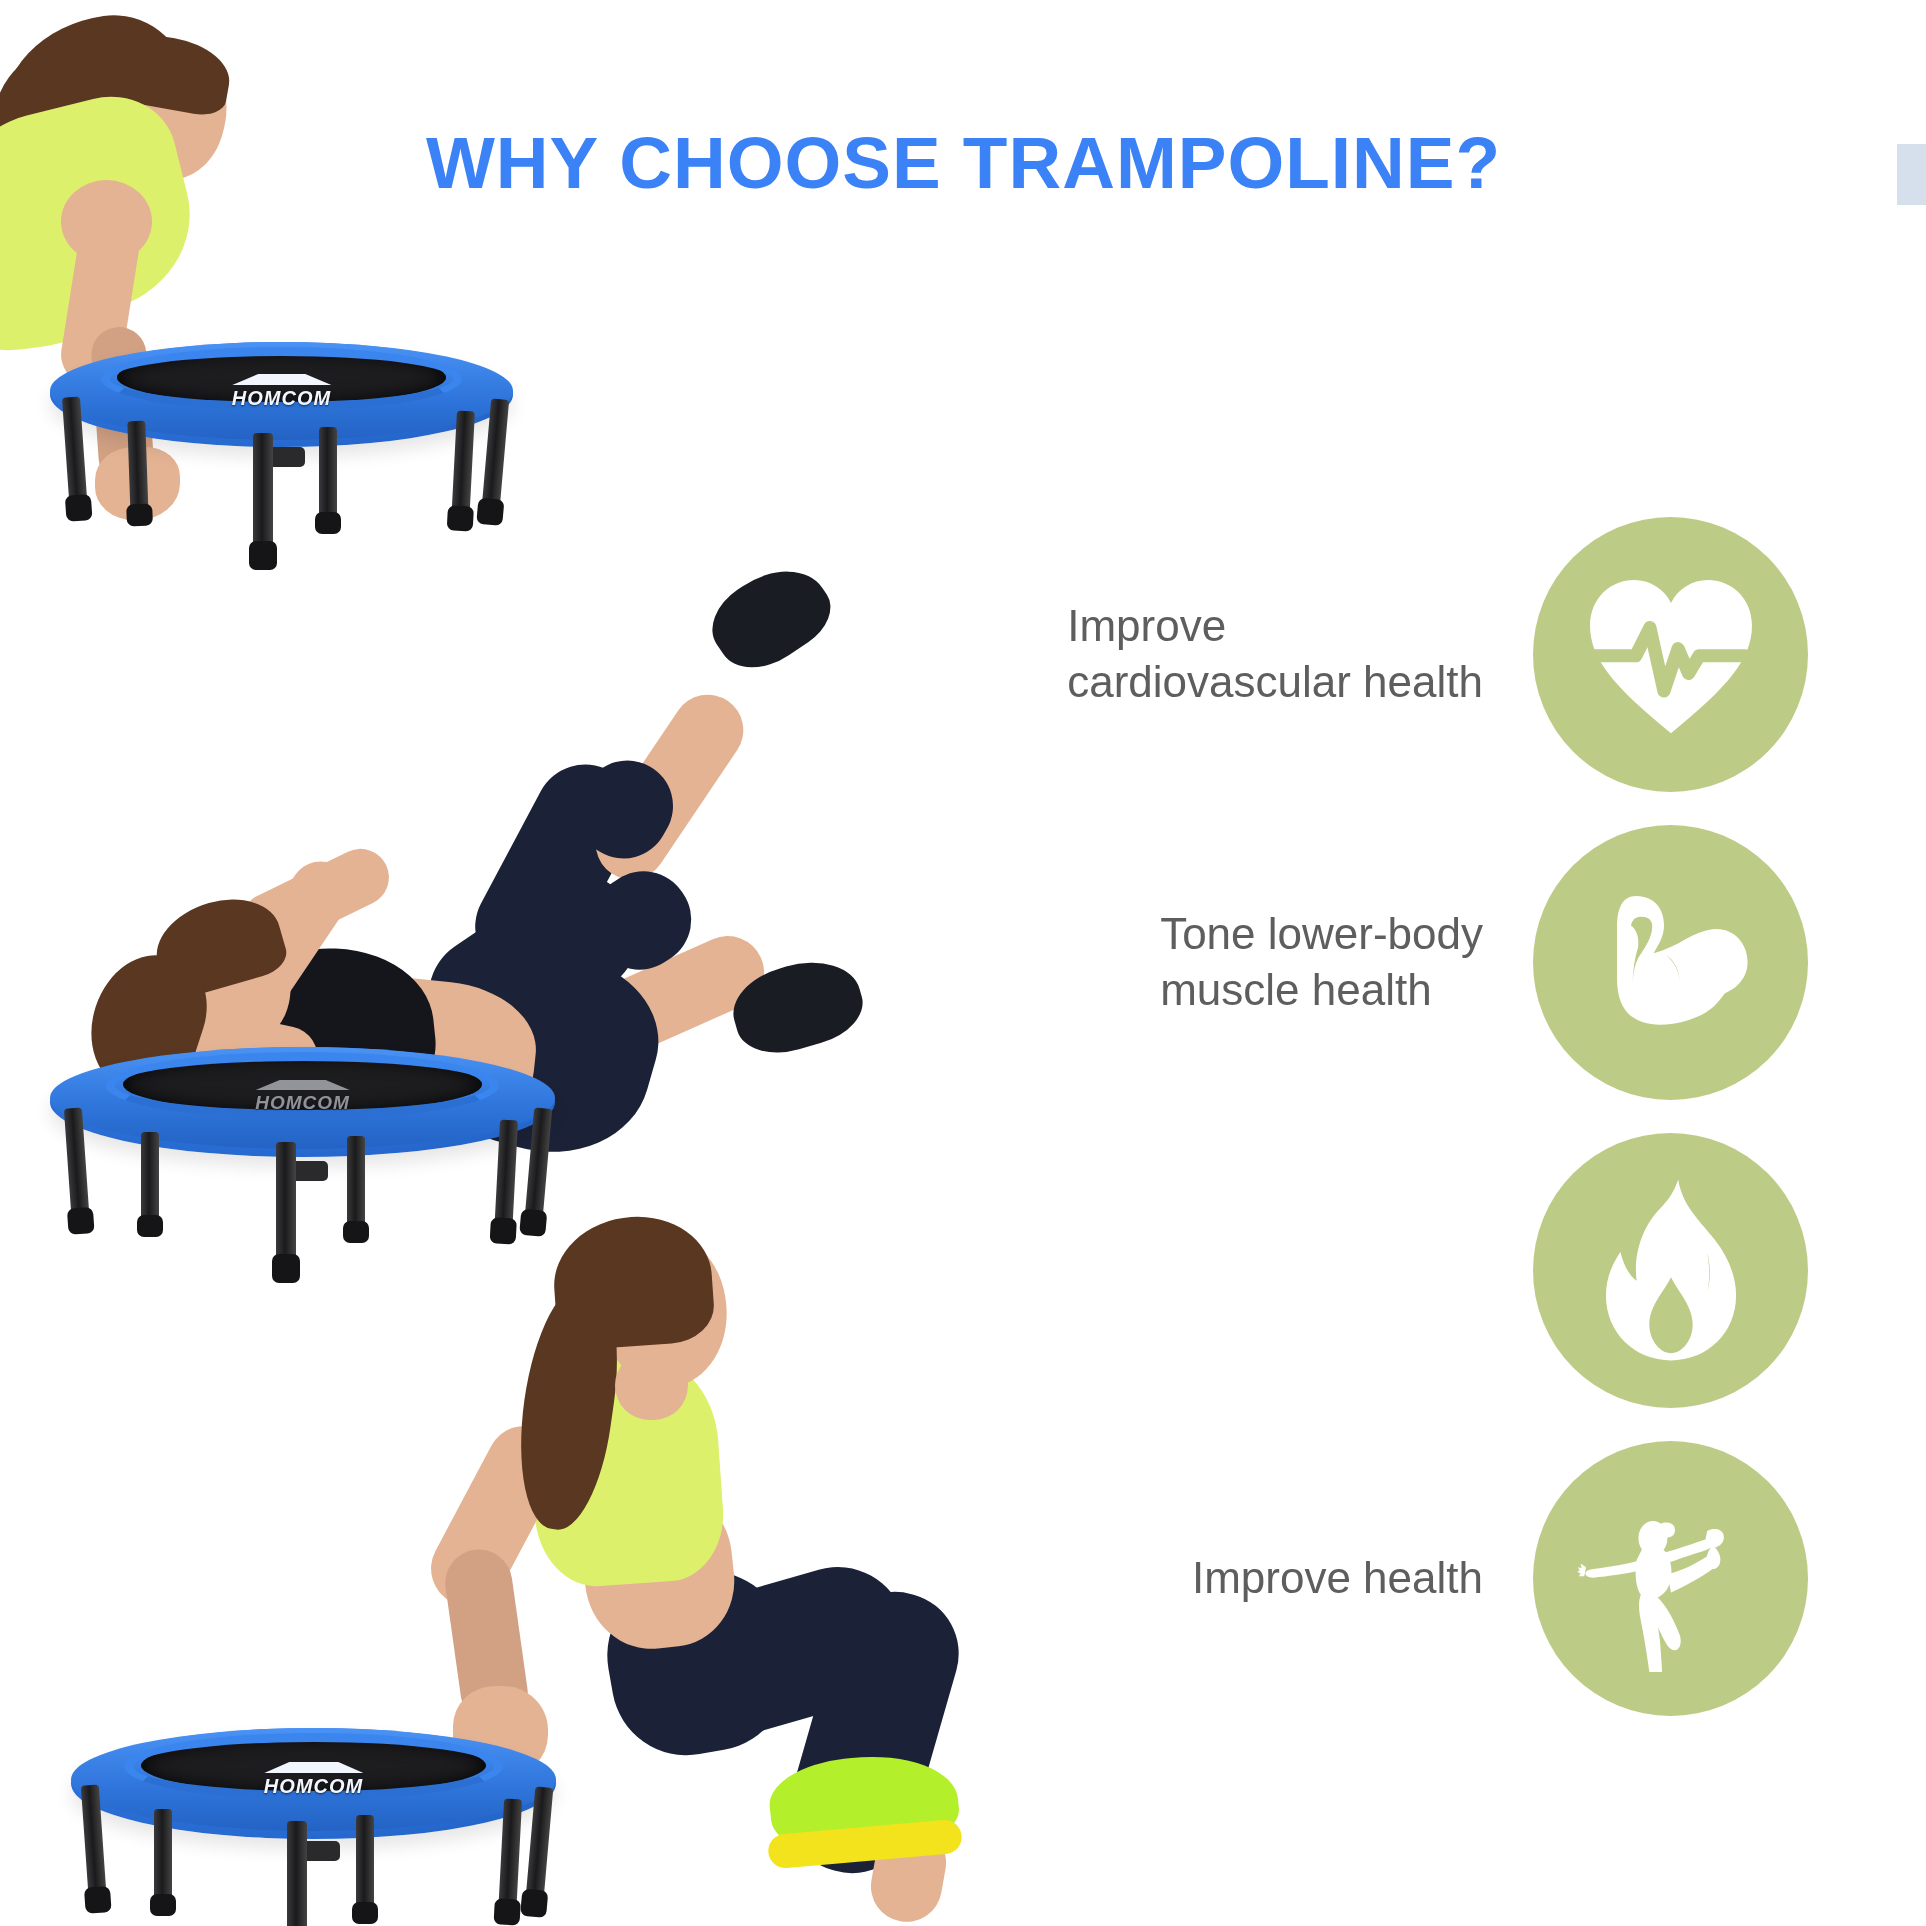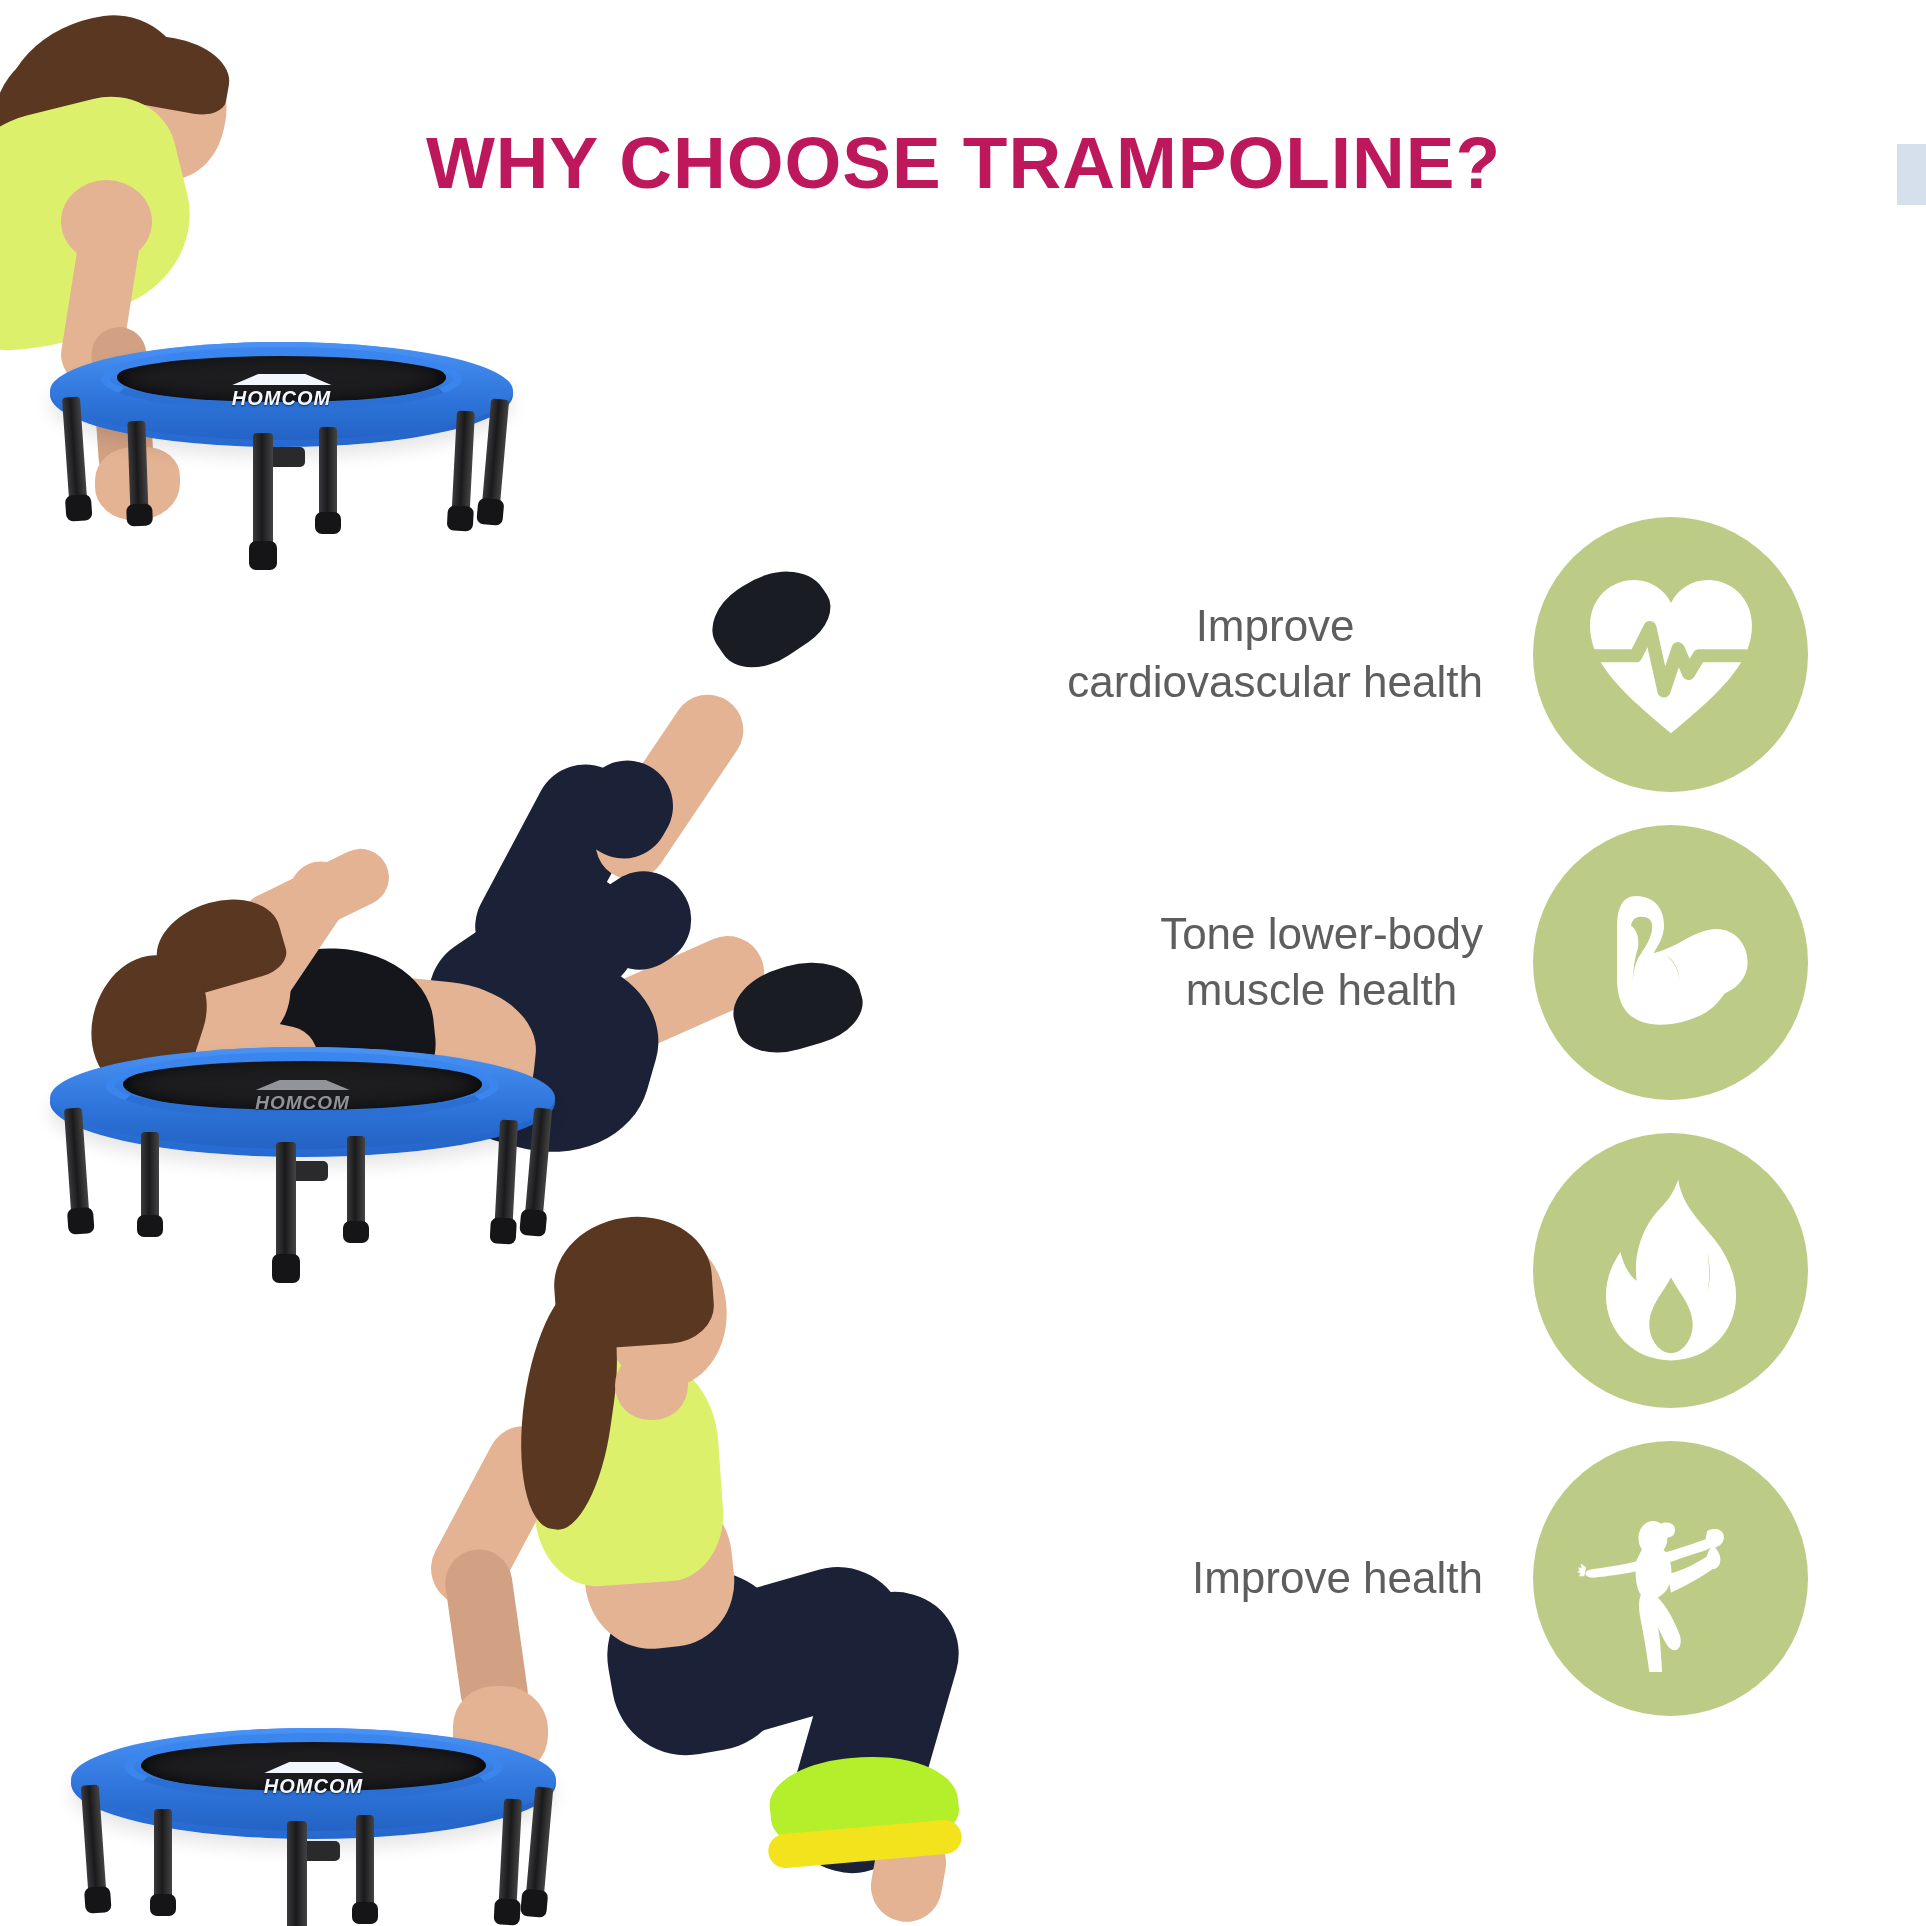--- a/index.html
+++ b/index.html
@@ -12,21 +12,21 @@
   .page { position:relative; width:1927px; height:1927px; background:#fff; }
 
   
   .title {
     position:absolute;
     left:0; right:0; top:121px;
     text-align:center;
     font-size:73px;
     font-weight:bold;
     letter-spacing:1px;
-    color:#be185d;
+    color:#3b82f6;
     white-space:nowrap;
   }
   .title-accent-block {
     position:absolute;
     left:1897px; top:144px;
     width:30px; height:61px;
     background:#d5e0ec;
   }
 
   
@@ -35,21 +35,21 @@
     position:relative;
     height:308px;
     display:flex;
     align-items:center;
     justify-content:flex-end;
   }
   .benefit-label {
     font-size:44px;
     line-height:1.28;
     color:#5e5e5e;
-    text-align:center;
+    text-align:left;
     padding-right:50px;
     max-width:515px;
     white-space:pre-line;
   }
   .benefit-icon-circle {
     flex:0 0 auto;
     width:275px; height:275px;
     border-radius:50%;
     background:#bccb85;
     display:flex;

